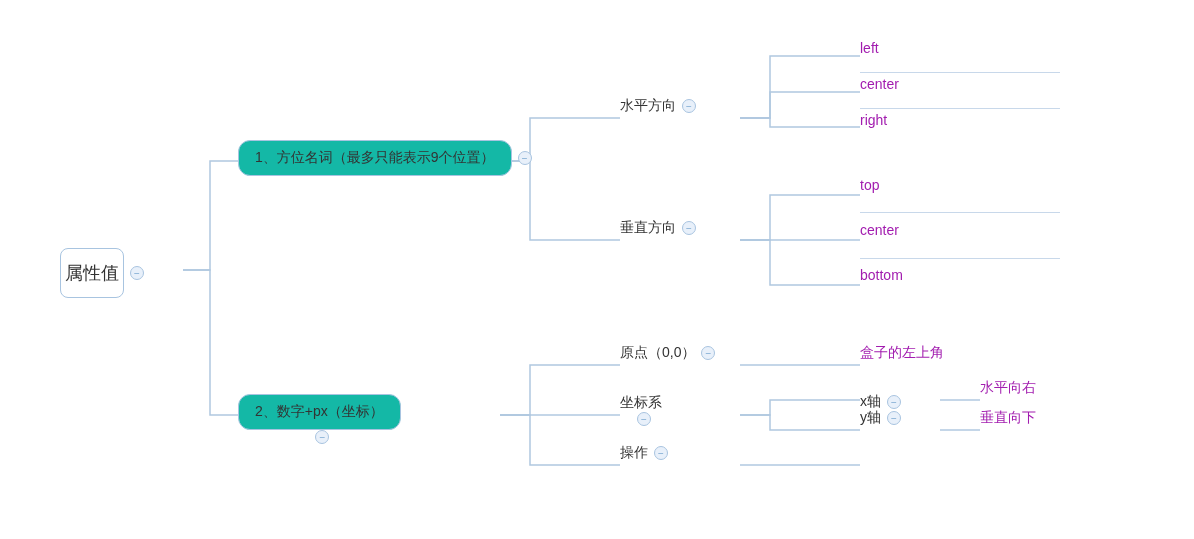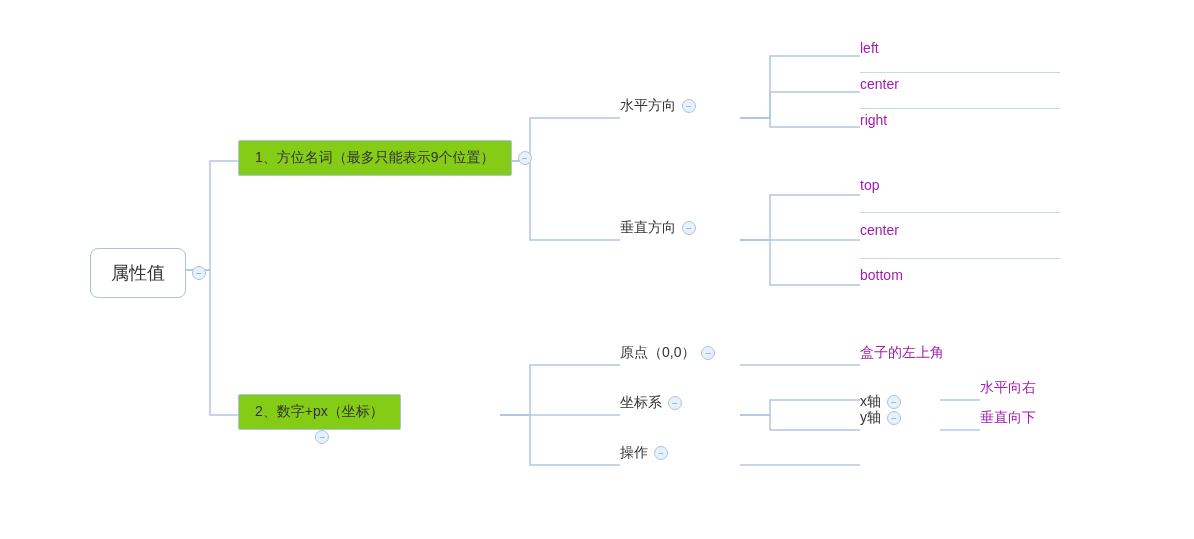--- a/index.html
+++ b/index.html
@@ -22,32 +22,31 @@
       position: absolute;
       display: flex;
       align-items: center;
       justify-content: center;
       font-size: 14px;
       color: #333;
       white-space: nowrap;
     }
     .node-box {
       border: 1.5px solid #a8c4e0;
-      border-radius: 2px;
-      background: #84cc16;
+      border-radius: 12px;
+      background: #14b8a6;
       padding: 8px 16px;
     }
     .node-root {
       font-size: 18px;
       font-weight: 500;
       border: 1.5px solid #a8c4e0;
       border-radius: 8px;
       background: #fff;
-      padding: 12px 20px;
-      margin-left: 30px;
+      padding: 12px 4px;
     }
     
     .circle-btn {
       display: inline-flex;
       align-items: center;
       justify-content: center;
       width: 14px;
       height: 14px;
       border-radius: 50%;
       border: 1.5px solid #a8c4e0;
@@ -146,21 +145,21 @@
   <div class="node" style="left:620px; top:97px;">
     <span>水平方向</span>
     <div class="circle-btn">−</div>
   </div>
 
   <div class="node" style="left:620px; top:219px;">
     <span>垂直方向</span>
     <div class="circle-btn">−</div>
   </div>
 
-  <div class="node" style="left:620px; top:394px;">
+  <div class="node" style="left:620px; top:394px;flex-direction:column;">
     <span>坐标系</span>
     <div class="circle-btn">−</div>
   </div>
 
   <div class="node" style="left:620px; top:344px;">
     <span>原点（0,0）</span>
     <div class="circle-btn">−</div>
   </div>
 
   <div class="node" style="left:620px; top:444px;">

